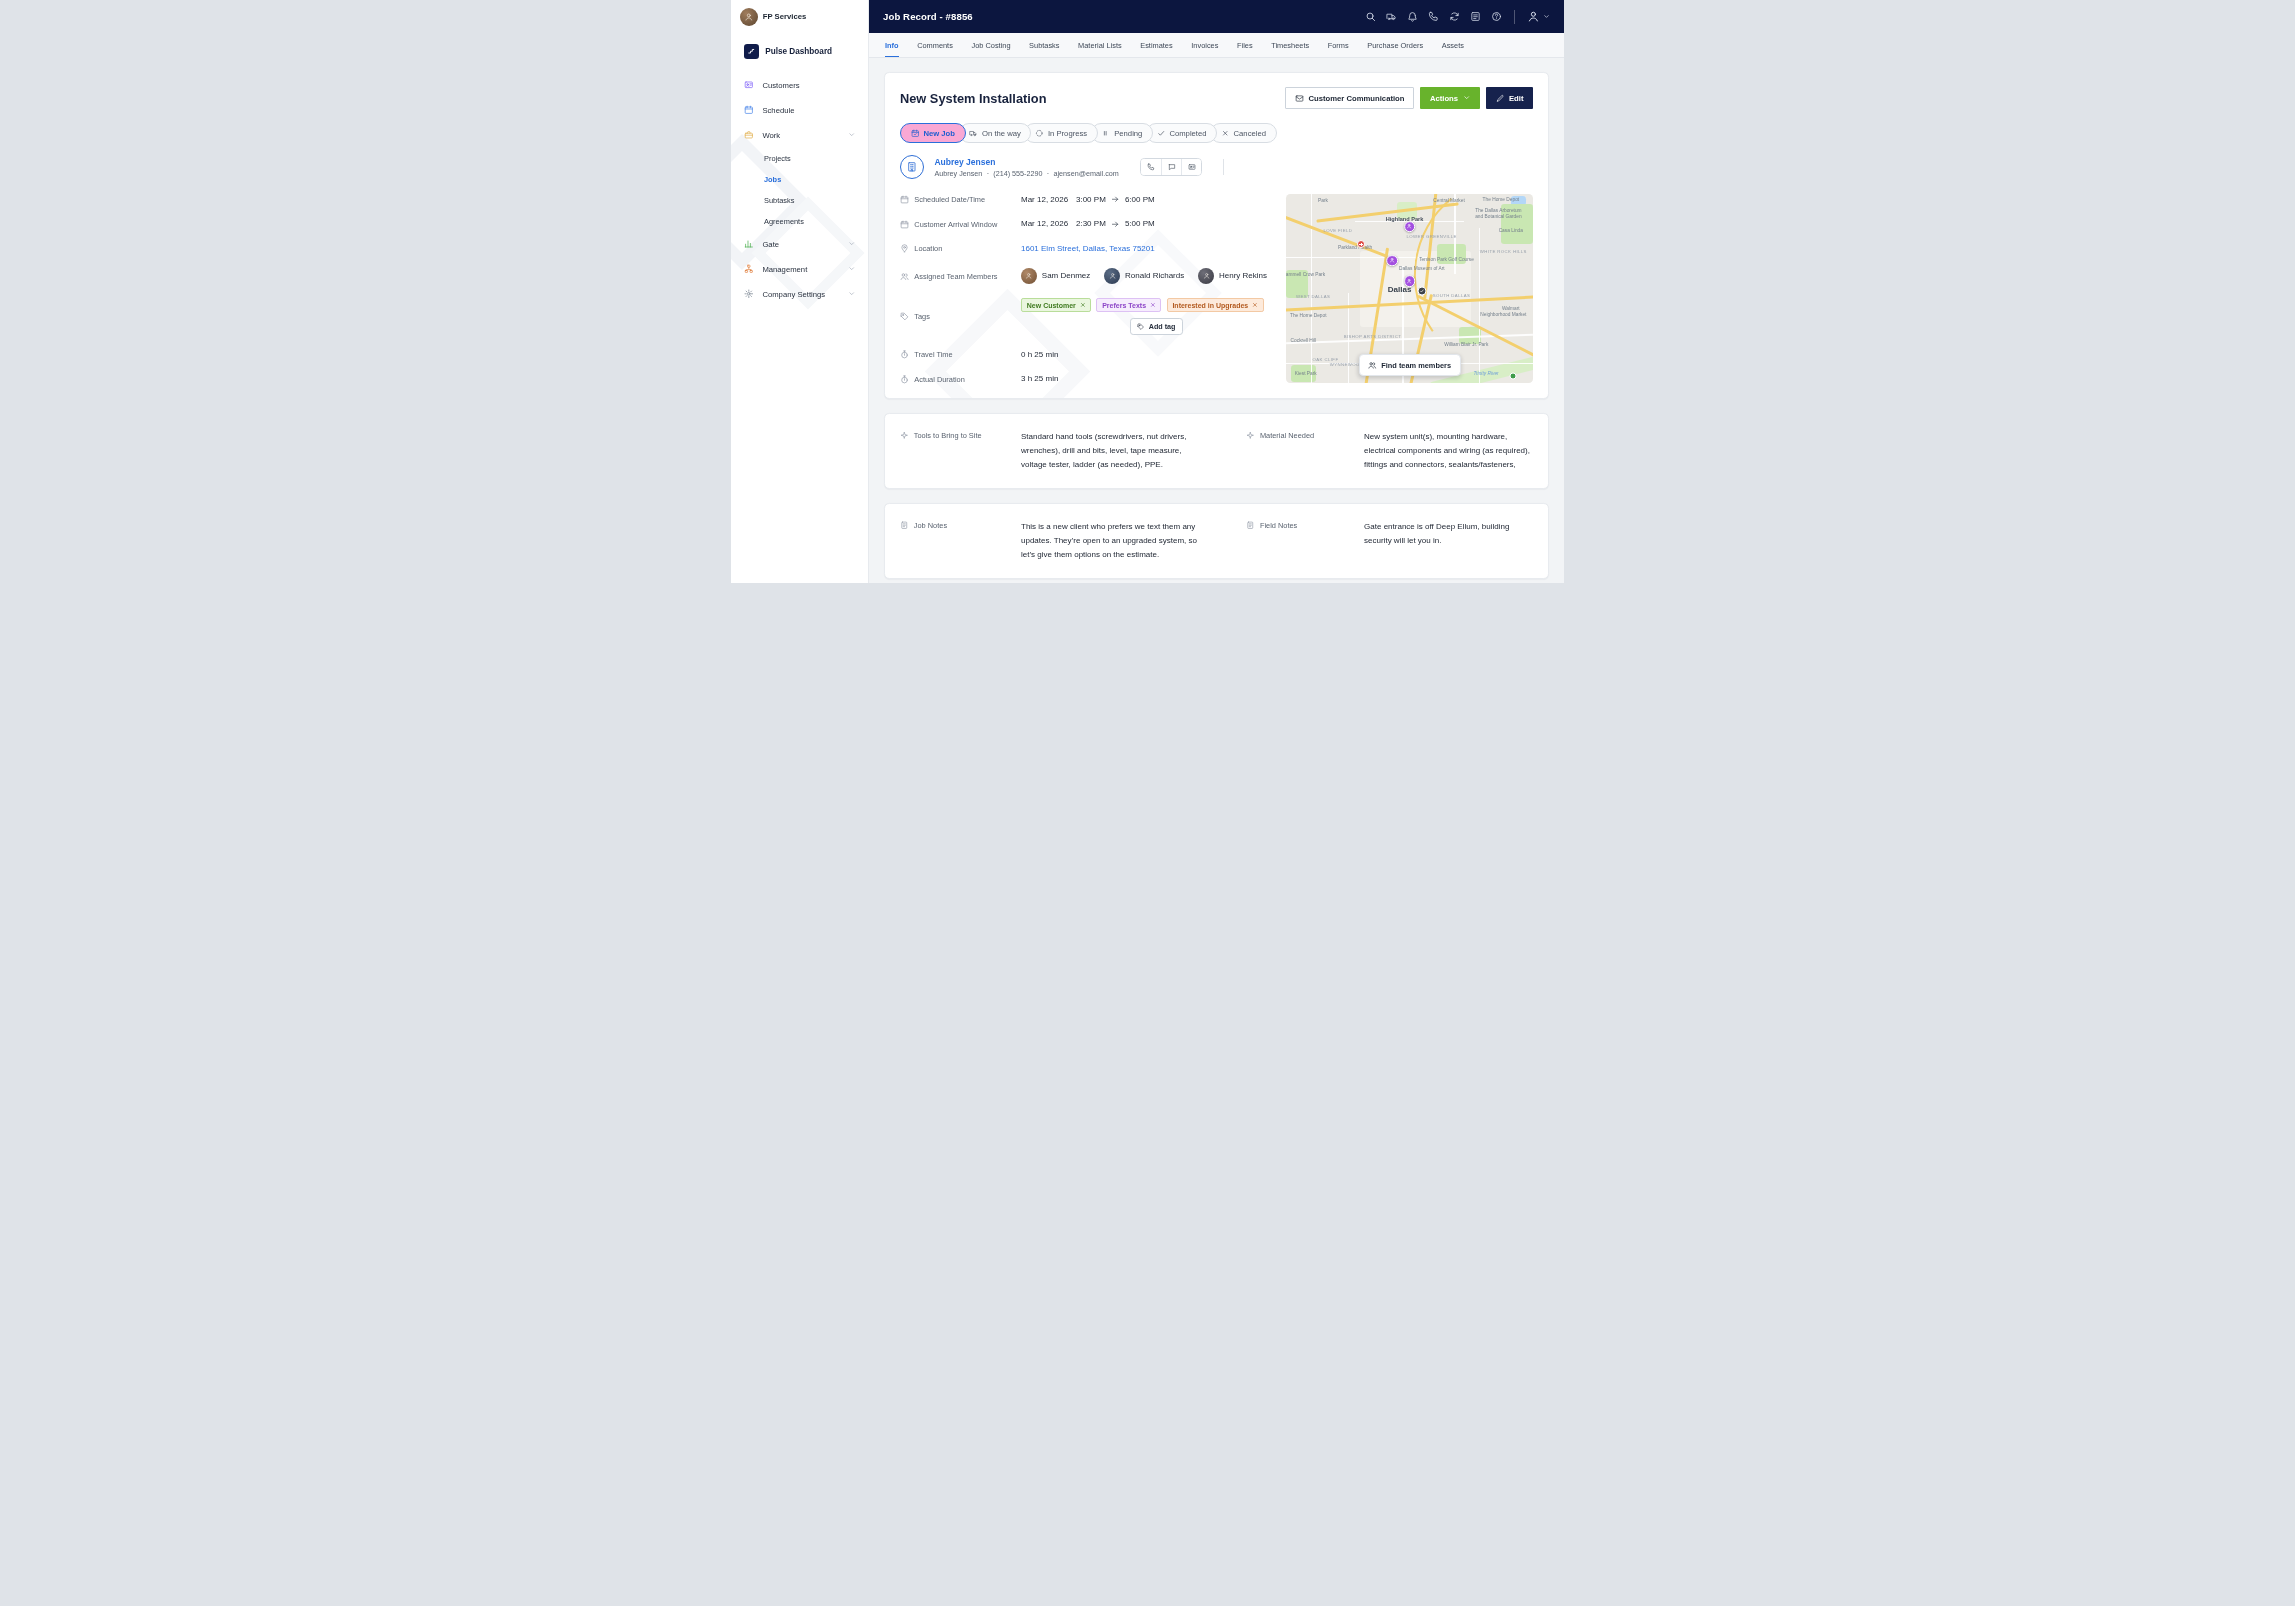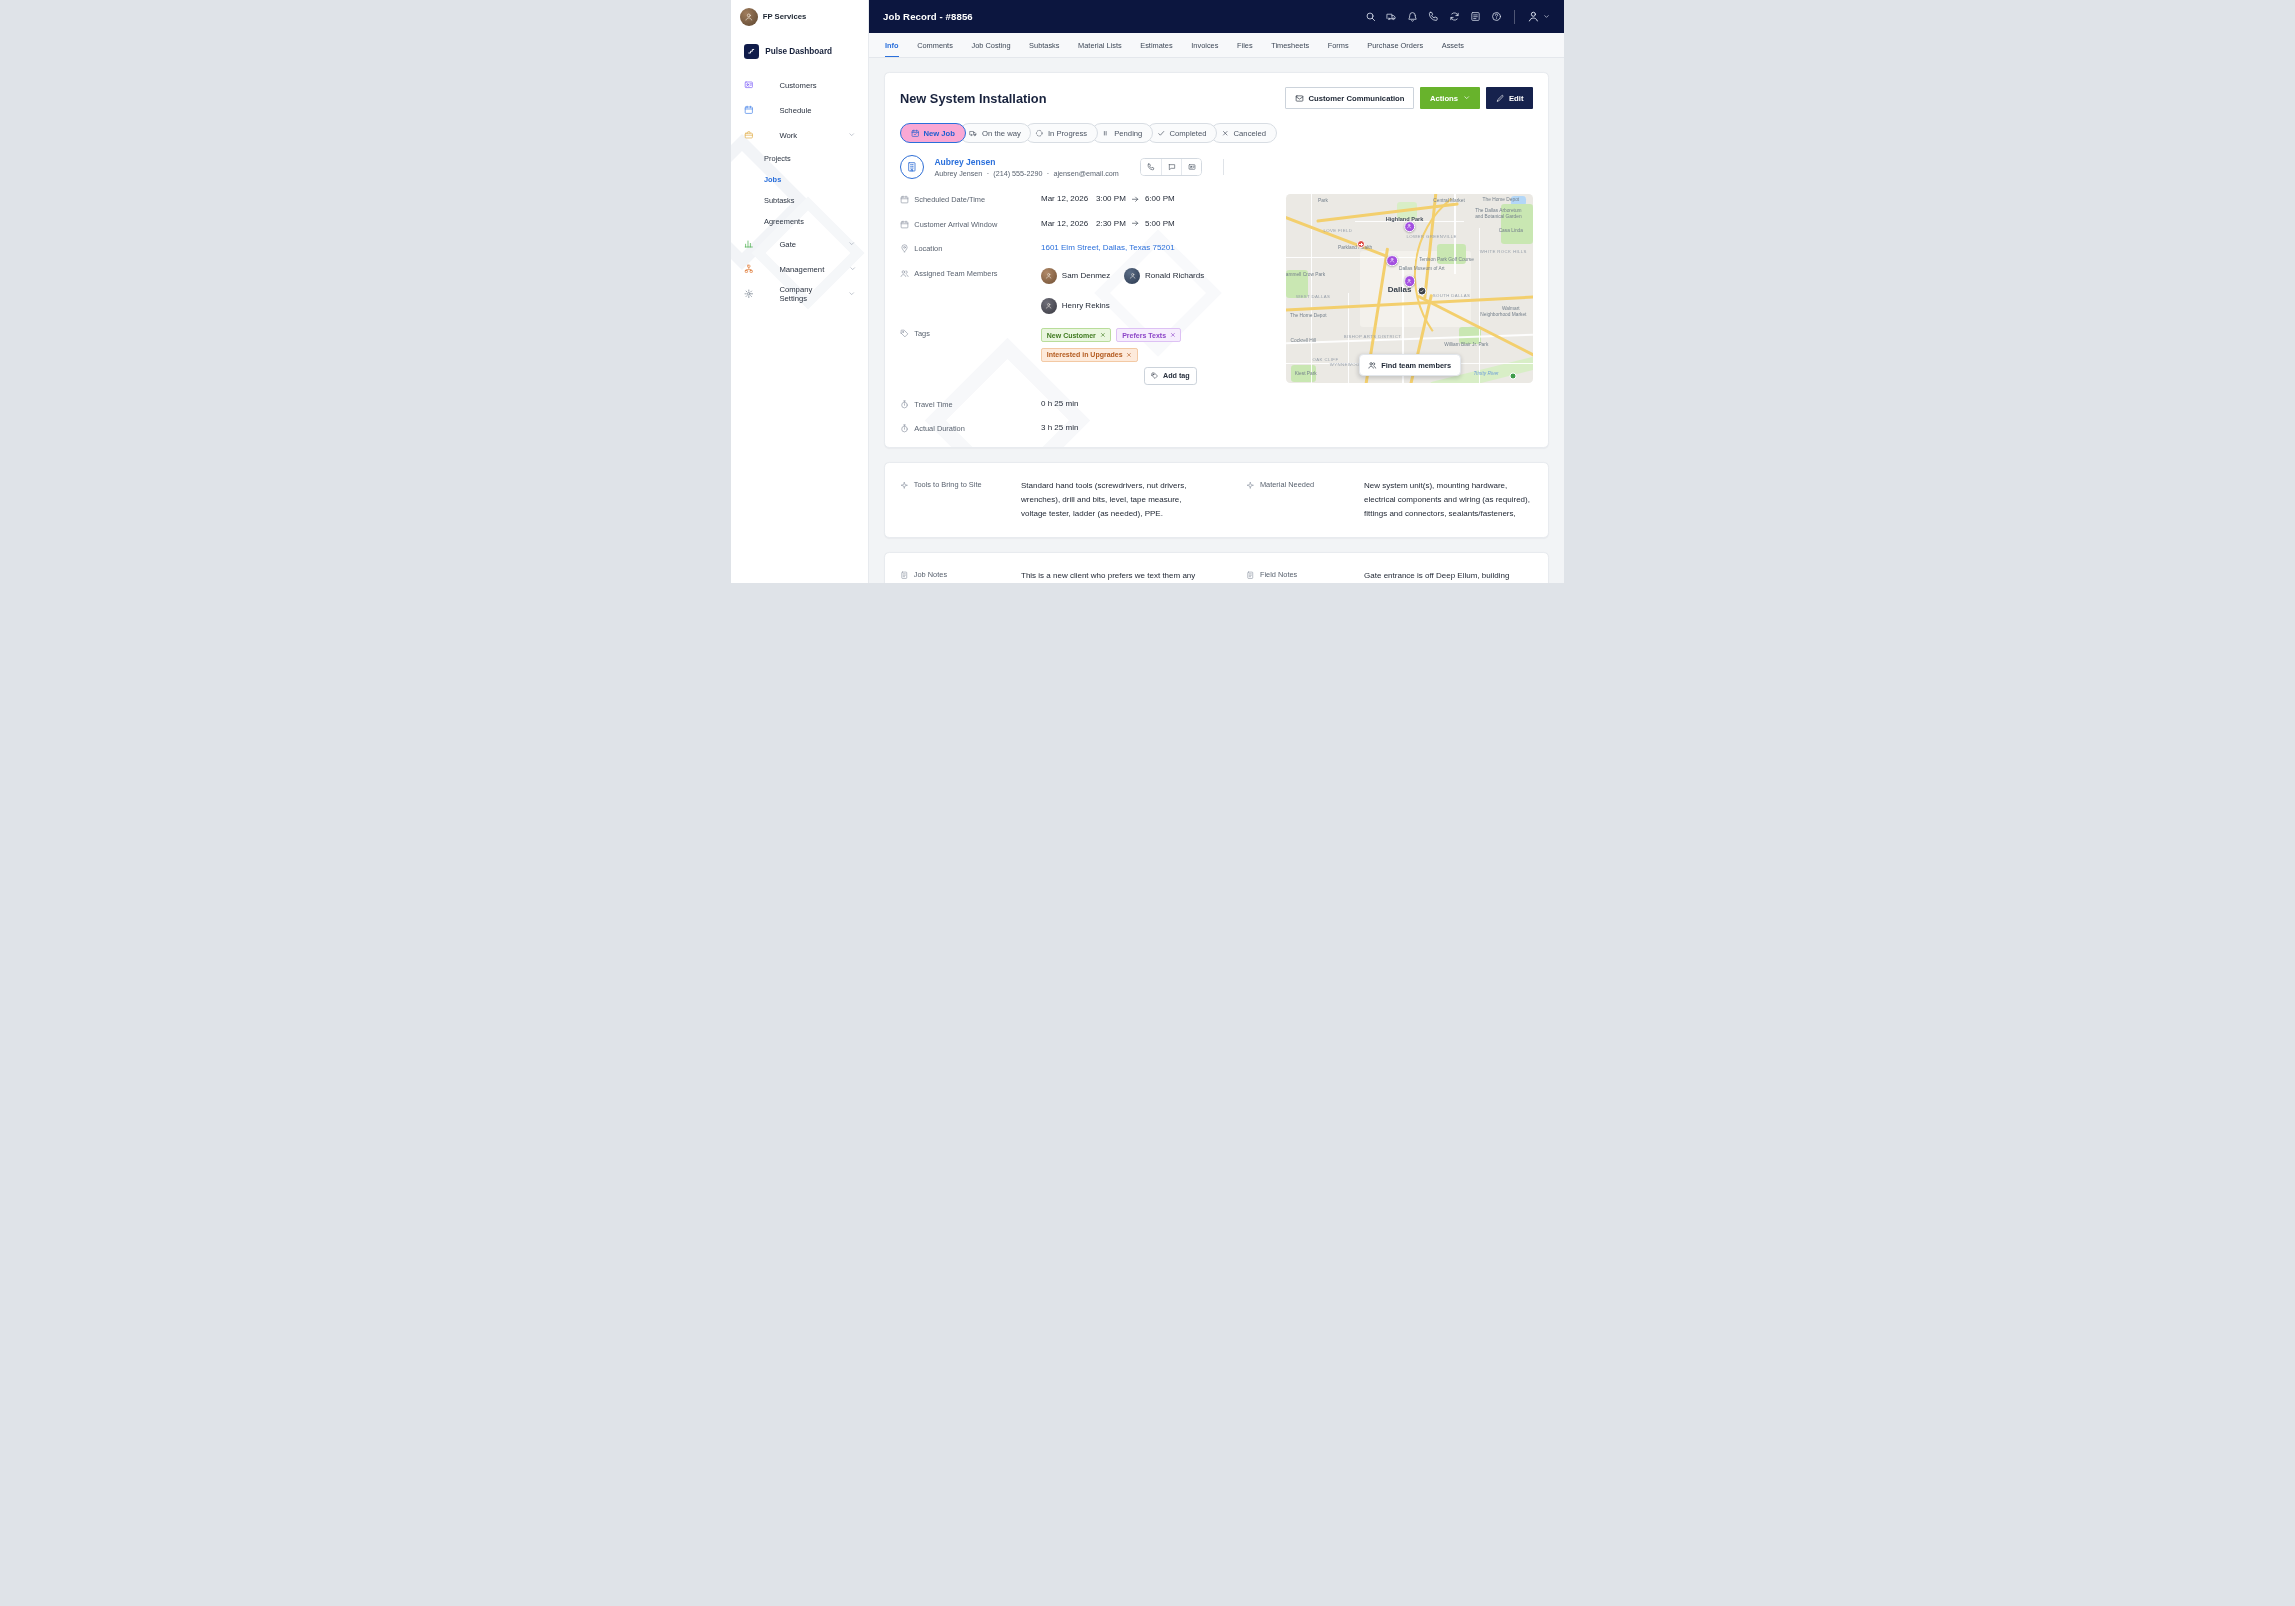--- a/index.html
+++ b/index.html
@@ -12,21 +12,21 @@
   
   .sidebar{width:138px;flex:none;background:#fff;border-right:0.5px solid #e7eaee;position:relative;overflow:hidden;z-index:5;}
   .wm{position:absolute;transform:rotate(45deg);pointer-events:none;}
   .sb-head{height:33px;display:flex;align-items:center;gap:5.3px;padding:0 8.5px;}
   .avatar{width:18px;height:18px;border-radius:50%;background:radial-gradient(circle at 35% 30%,#a07d5d,#5c452f);display:flex;align-items:center;justify-content:center;color:#f0e6da;flex:none;}
   .sb-org{font-size:7.7px;font-weight:700;color:#1b2430;}
   .brand{display:flex;align-items:center;gap:6.4px;padding:10.6px 12.8px 0 12.8px;}
   .brand-logo{width:15px;height:15px;border-radius:3.2px;background:#101c4a;display:flex;align-items:center;justify-content:center;color:#fff;flex:none;}
   .brand-name{font-size:8.2px;font-weight:700;color:#16203a;}
   .nav{margin-top:14px;position:relative;z-index:2;}
-  .nav-item{height:25px;display:flex;align-items:center;gap:25px;padding:0 12.8px;font-size:7.7px;color:#29313f;cursor:pointer;}
+  .nav-item{height:25px;display:flex;align-items:center;gap:8px;padding:0 12.8px;font-size:7.7px;color:#29313f;cursor:pointer;}
   .nicon{width:10.6px;height:10.6px;flex:none;display:flex;align-items:center;justify-content:center;}
   .chev{margin-left:auto;color:#99a2b0;}
   .nav-sub{height:21px;display:flex;align-items:center;padding:0 12.8px 0 33px;font-size:7.4px;color:#2b3442;cursor:pointer;}
   .nav-sub.active{color:#2a6fdb;font-weight:600;}
   .c-customers{color:#7a5af8;}.c-schedule{color:#3f7ee8;}.c-work{color:#dfa93e;}
   .c-sales{color:#4caf50;}.c-mgmt{color:#e07b39;}.c-settings{color:#6b7686;}
 
   
   .main{flex:1;display:flex;flex-direction:column;min-width:0;}
   .topbar{height:33px;background:#0c163f;display:flex;align-items:center;padding:0 14px;color:#fff;flex:none;}
@@ -67,21 +67,21 @@
   .cust-circle{width:24.4px;height:24.4px;border-radius:50%;border:1.1px solid #2f6fd6;color:#2f6fd6;display:flex;align-items:center;justify-content:center;flex:none;}
   .cust-name{font-size:8.5px;font-weight:700;color:#2a6fdb;cursor:pointer;}
   .cust-sub{font-size:7.2px;color:#59626f;margin-top:2.1px;display:flex;gap:4.3px;align-items:center;}
   .btn-group{display:inline-flex;border:0.5px solid #d3d9e0;border-radius:4.3px;overflow:hidden;margin-left:11.7px;background:#fff;}
   .btn-group .gbtn{width:20px;height:16.5px;display:flex;align-items:center;justify-content:center;color:#3f4a58;background:#fff;border:none;border-left:0.5px solid #e4e8ed;}
   .btn-group .gbtn:first-child{border-left:none;}
   .vsep{width:0.5px;height:16px;background:#dfe3e8;margin-left:10.6px;}
 
   .details{display:flex;gap:14px;margin-top:15px;}
   .details-left{flex:1;min-width:0;}
-  .drow{display:flex;align-items:flex-start;margin-bottom:14.3px;gap:20px;}
+  .drow{display:flex;align-items:center;margin-bottom:14.3px;}
   .dlabel{width:121px;flex:none;display:flex;align-items:center;gap:5.3px;font-size:7.4px;color:#59626f;padding-top:1.1px;}
   .dlabel .ic{width:9px;height:9px;color:#8a93a0;}
   .dvalue{font-size:8px;color:#1e2532;display:flex;align-items:center;flex-wrap:wrap;}
   .ddate{display:inline-block;width:55px;}
   .arrow{width:8.5px;height:8.5px;margin:0 5.3px;color:#39424f;}
   .link{color:#2a6fdb;cursor:pointer;}
   .team{display:flex;gap:14px;align-items:center;}
   .member{display:flex;align-items:center;gap:4.8px;font-size:8px;color:#1e2532;}
   .m-avatar{width:16px;height:16px;border-radius:50%;display:flex;align-items:center;justify-content:center;color:#f3ede5;flex:none;}
   .m1{background:radial-gradient(circle at 35% 30%,#b08968,#704f33);}

